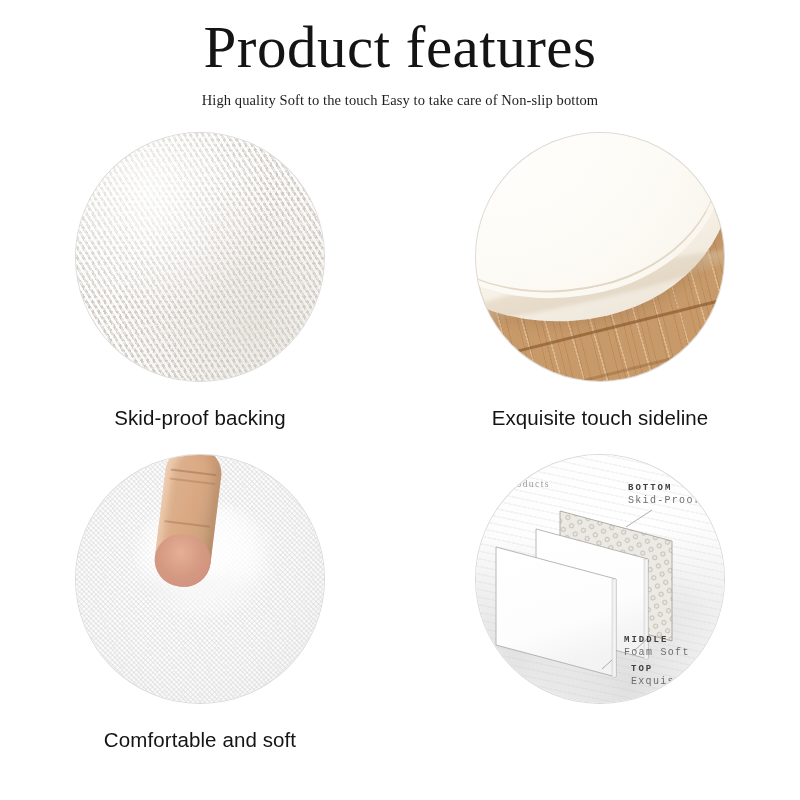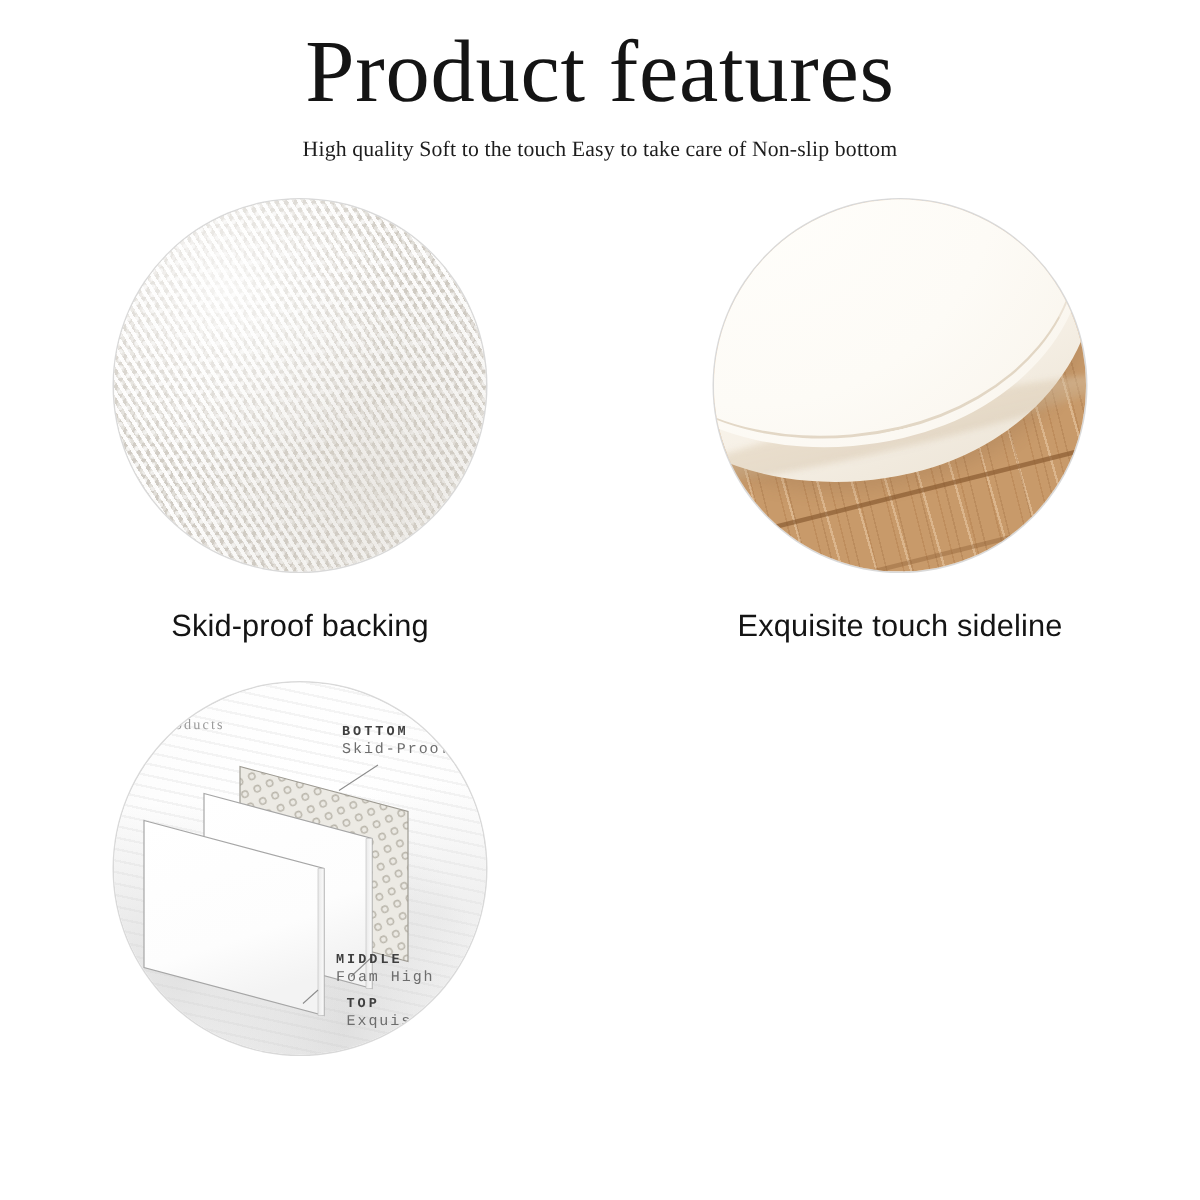--- a/index.html
+++ b/index.html
@@ -343,20 +343,35 @@
       <div class="wood-plank-seam seam-b"></div>
       <div class="mat-body">
         <div class="mat-edge-shadow"></div>
         <div class="mat-top"></div>
         <div class="mat-lockline"></div>
       </div>
     </div>
     <div class="feature-caption">Exquisite touch sideline</div>
   </div>
 
+  <div class="feature-cell">
+    <div class="media-circle">
+      <div class="plush-base"></div>
+      <div class="plush-weave"></div>
+      <div class="plush-shadow"></div>
+      <div class="plush-dimple"></div>
+      <div class="finger">
+        <div class="finger-crease crease-1"></div>
+        <div class="finger-crease crease-2"></div>
+        <div class="finger-crease crease-3"></div>
+        <div class="finger-tip"></div>
+      </div>
+    </div>
+    <div class="feature-caption">Comfortable and soft</div>
+  </div>
 
   <div class="feature-cell">
     <div class="media-circle">
       <div class="layer-base"></div>
       <div class="layer-marble"></div>
 
       <svg class="layer-svg" viewBox="0 0 248 248">
         <defs>
           <pattern id="dotSkid" width="9" height="9" patternUnits="userSpaceOnUse" patternTransform="rotate(-24)">
             <rect width="9" height="9" fill="#eceae4"></rect>
@@ -396,21 +411,21 @@
 
       <div class="layer-watermark">roducts</div>
 
       <div class="layer-label" id="label-bottom">
         <span class="ll-head">BOTTOM</span>
         <span class="ll-sub">Skid-Proof</span>
       </div>
 
       <div class="layer-label" id="label-middle">
         <span class="ll-head">MIDDLE</span>
-        <span class="ll-sub">Foam High</span>
+        <span class="ll-sub">Foam Soft</span>
       </div>
 
       <div class="layer-label" id="label-top">
         <span class="ll-head">TOP</span>
         <span class="ll-sub">Exquisite S</span>
       </div>
     </div>
   </div>
 
 </div>

